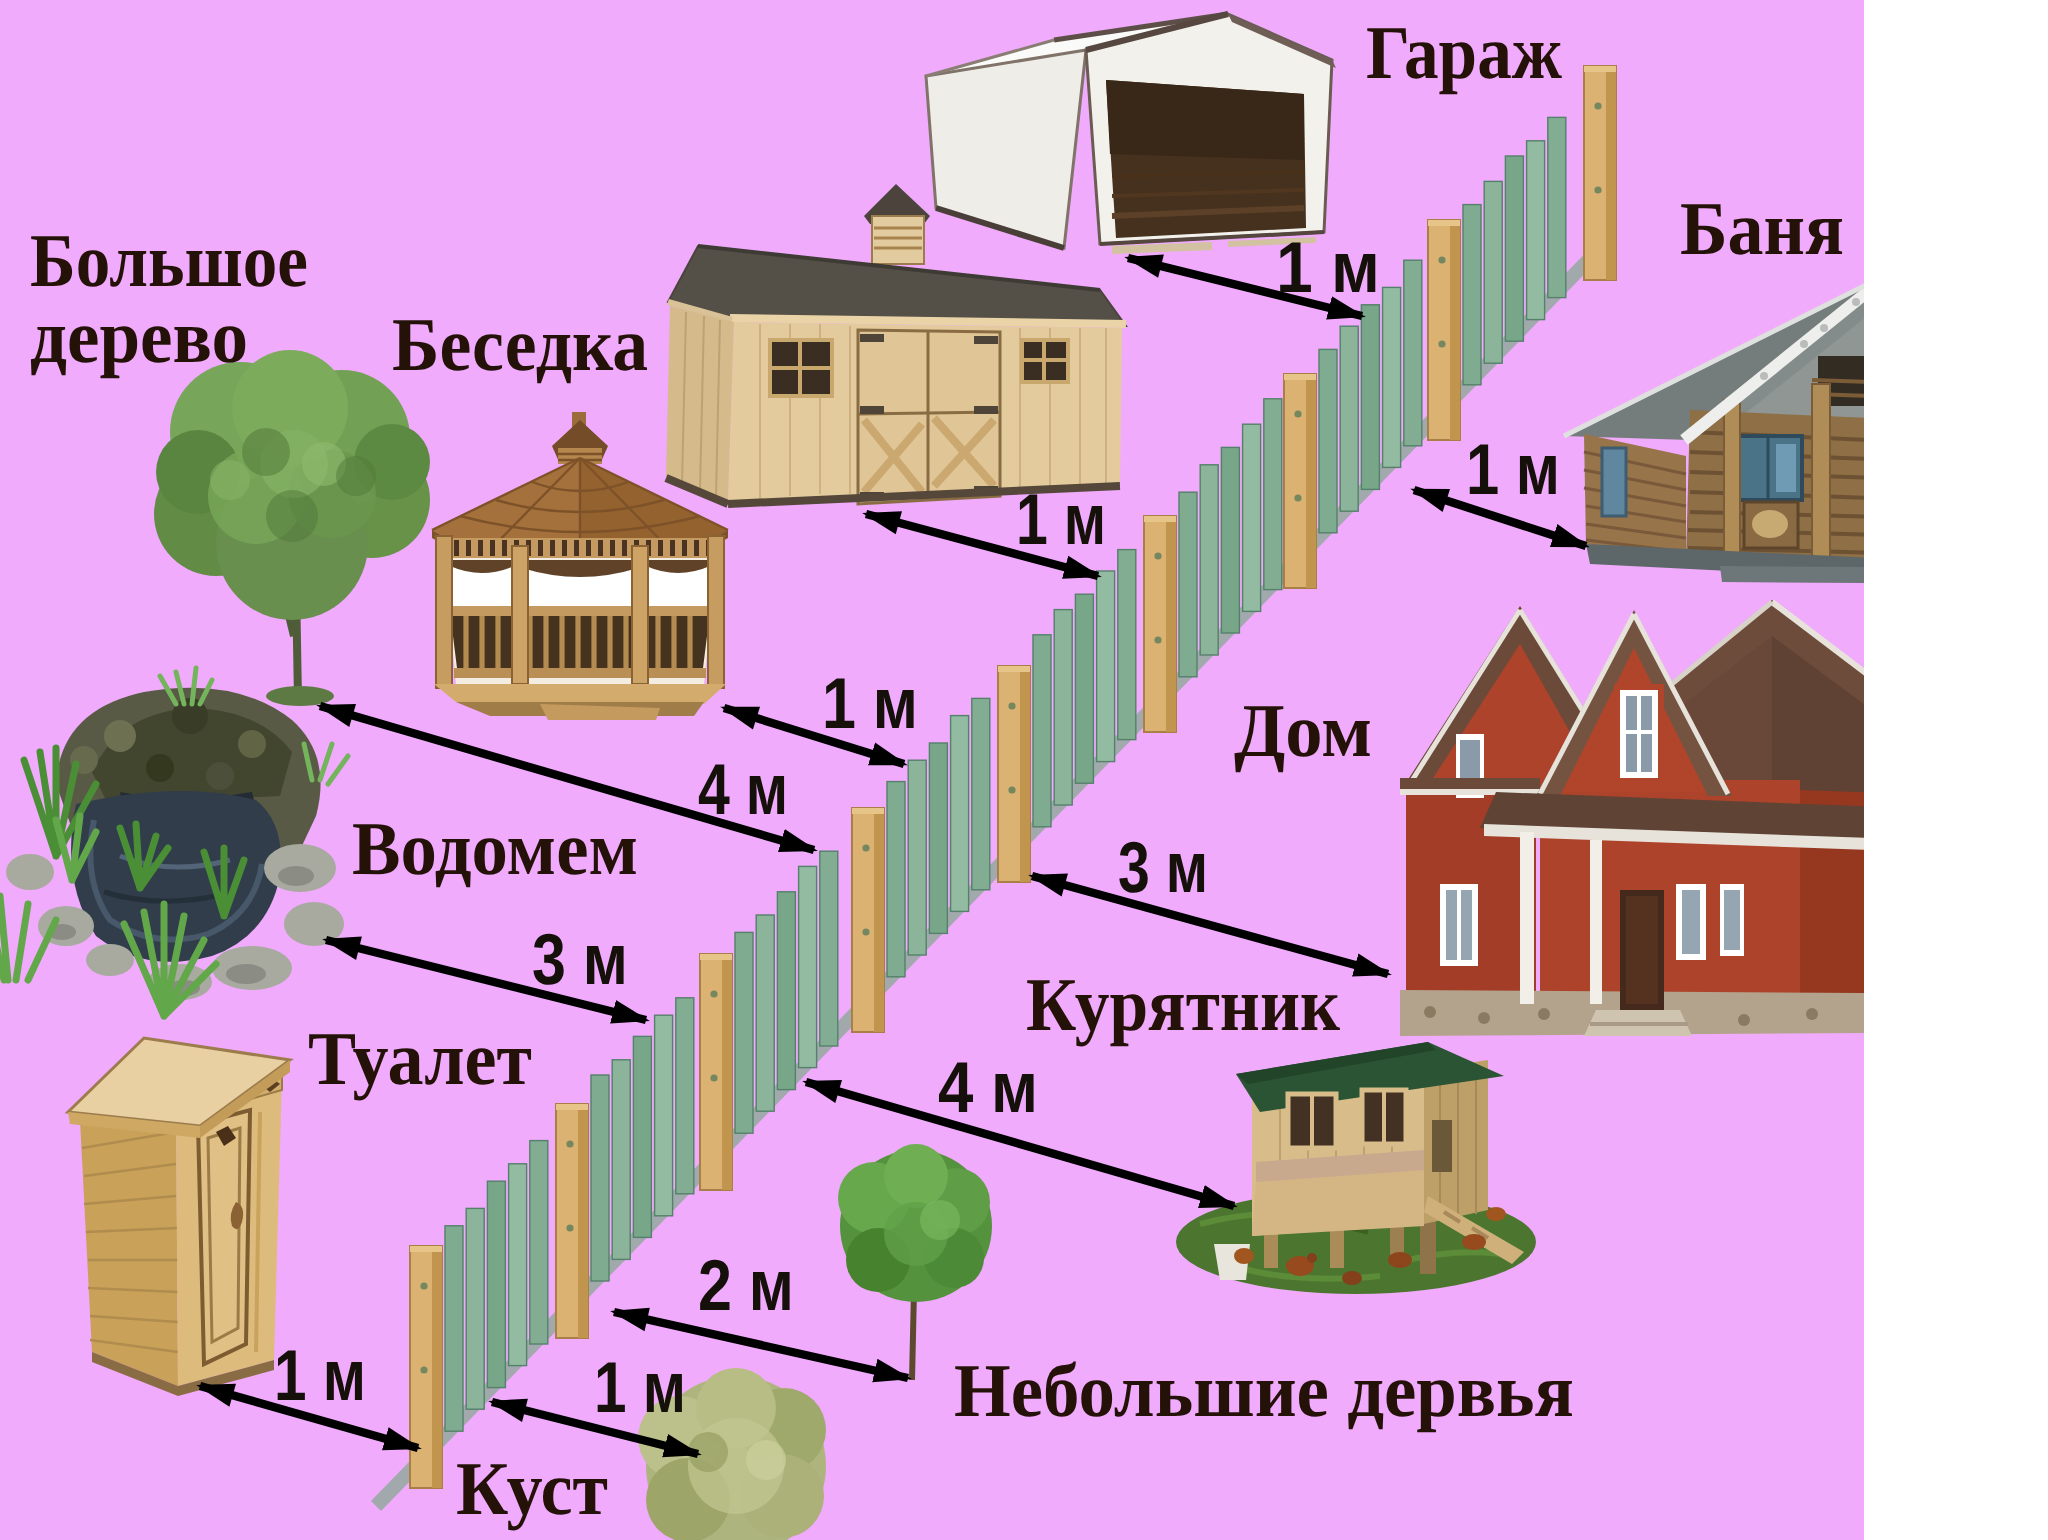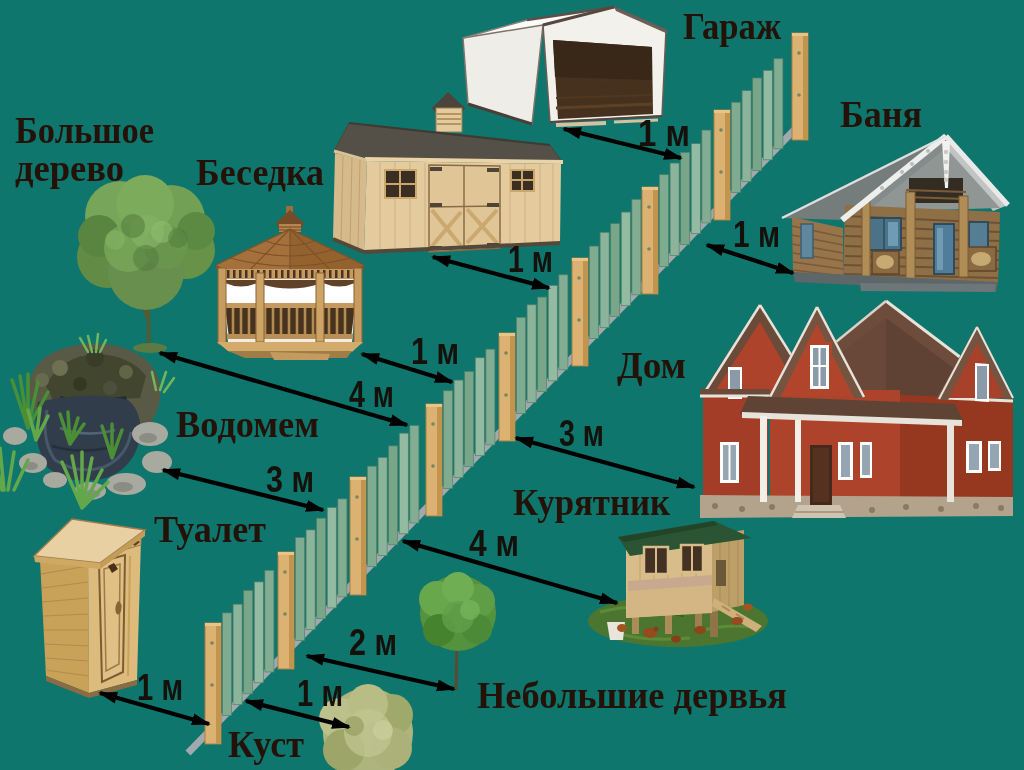--- a/index.html
+++ b/index.html
@@ -1,15 +1,15 @@
 <!DOCTYPE html>
 <html><head><meta charset="utf-8">
 <style>
 html,body{margin:0;padding:0;background:#ffffff;}
-#page{position:relative;width:1024px;height:770px;overflow:hidden;background:#0f766e;}
+#page{position:relative;width:932px;height:770px;overflow:hidden;background:#f0abfc;}
 text{font-family:"Liberation Serif",serif;font-weight:bold;fill:#241208;}
 .dist{font-family:"Liberation Sans",sans-serif;font-weight:bold;fill:#15100a;}
 </style></head>
 <body>
 <div id="page">
 <svg width="1024" height="770" viewBox="0 0 1024 770" xmlns="http://www.w3.org/2000/svg">
 <defs>
 <marker id="ah" markerWidth="22" markerHeight="16" refX="17" refY="7" orient="auto" markerUnits="userSpaceOnUse">
 <path d="M0,1 L19,7 L0,13 Z" fill="#000"></path>
 </marker>

